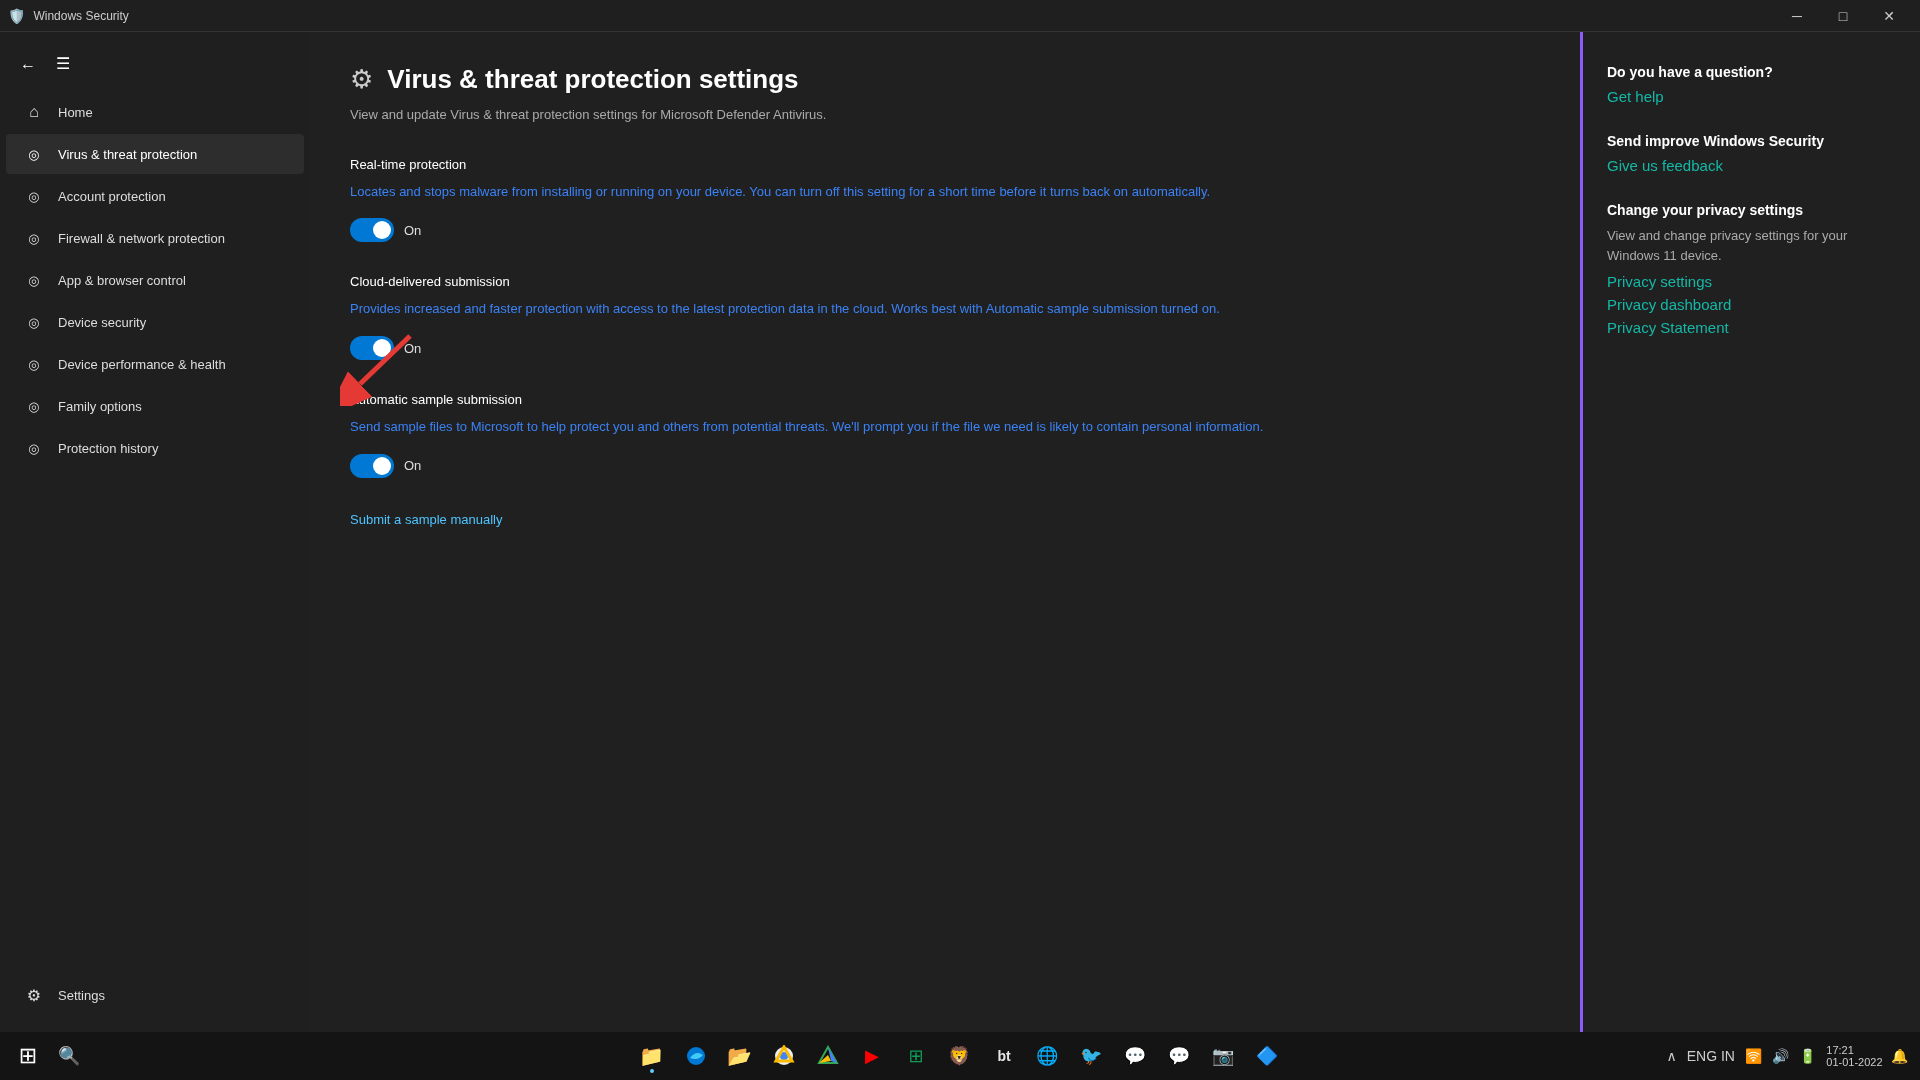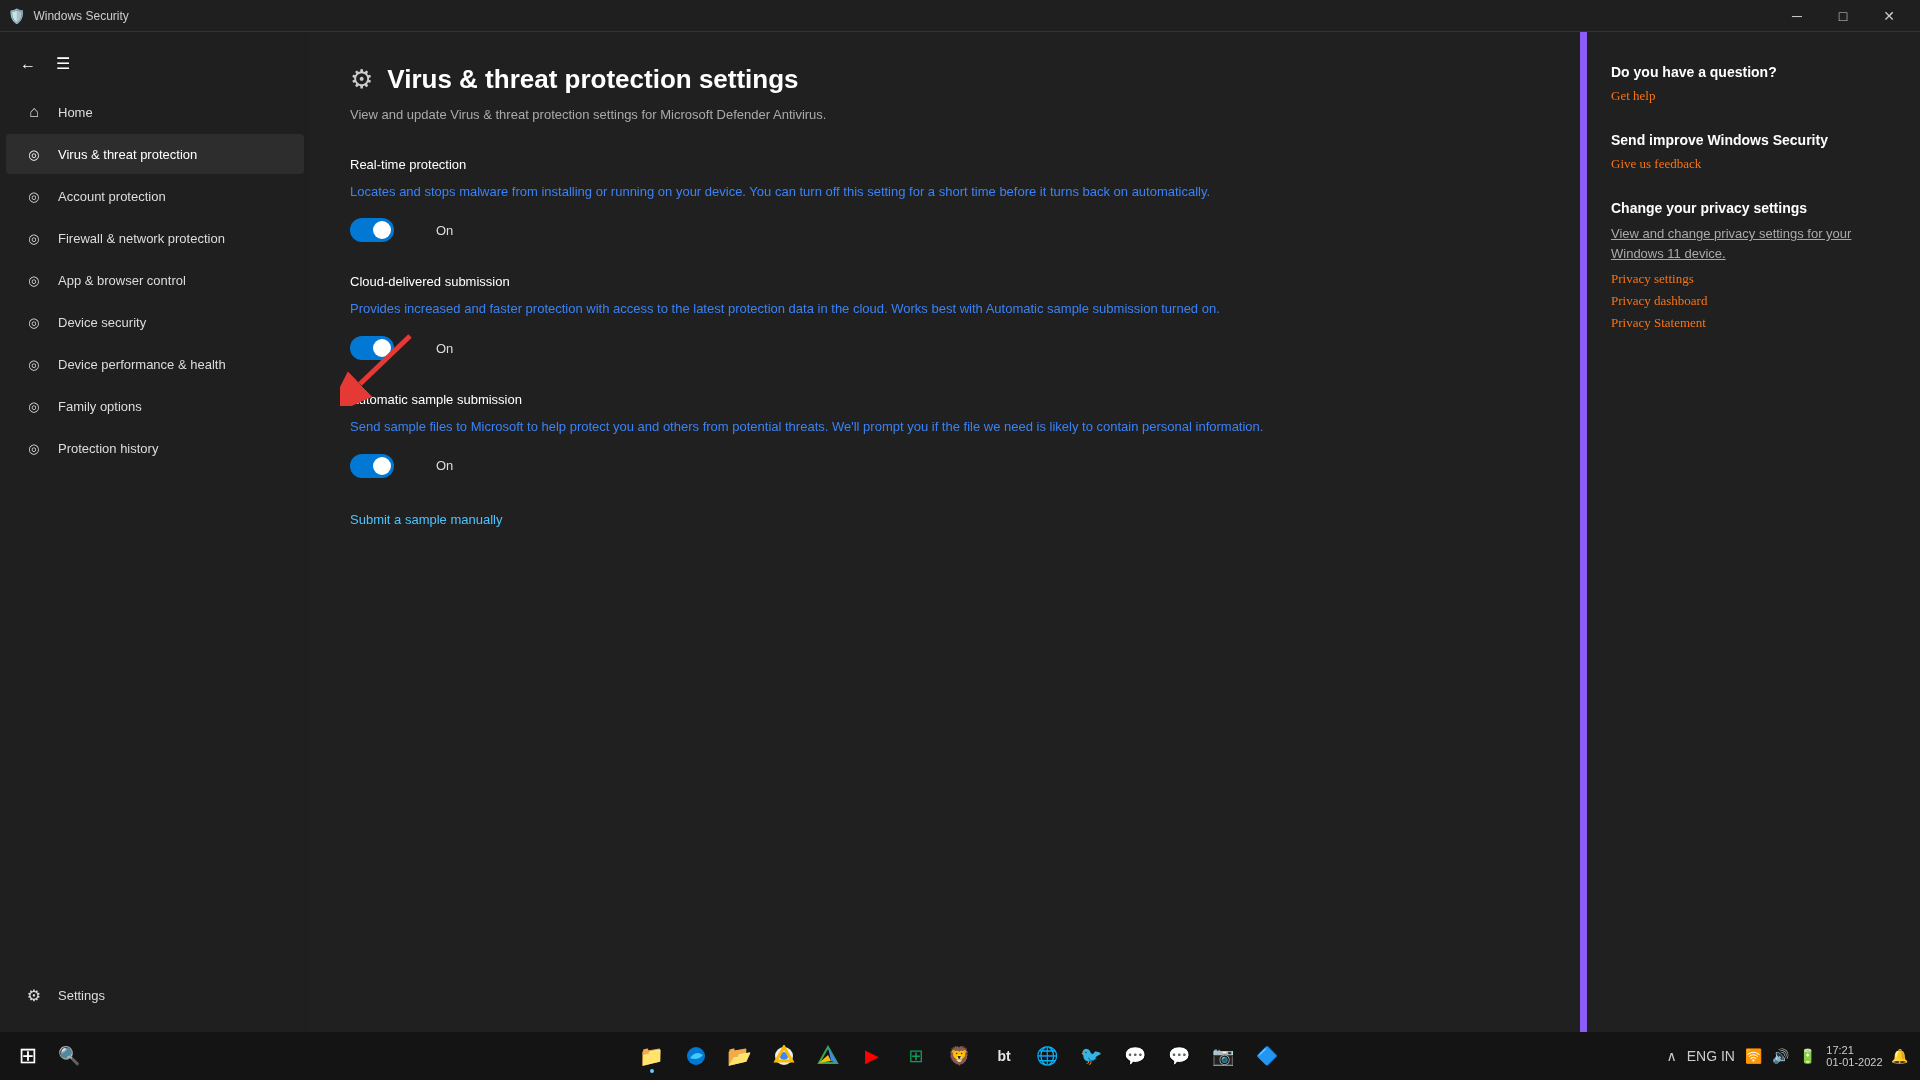--- a/index.html
+++ b/index.html
@@ -190,63 +190,60 @@
       height: 18px;
       background: #fff;
       border-radius: 50%;
       top: 3px;
       right: 3px;
       transition: right 0.2s;
     }
     .toggle-label {
       font-size: 13px;
       color: #ddd;
-      margin-left: 32px;
     }
 
     .link-blue {
       color: #4dc4ff;
       cursor: pointer;
       font-size: 13px;
       text-decoration: none;
     }
 
     
     .right-panel {
       width: 340px;
       background: #202020;
       padding: 32px 24px;
       flex-shrink: 0;
-      border-left: 7px solid #8b5cf6;
+      border-left: 3px solid #8b5cf6;
       overflow-y: auto;
     }
     .right-section-title {
       font-size: 14px;
       font-weight: 600;
       color: #fff;
       margin-bottom: 8px;
     }
     .right-link {
       display: block;
-      color: #f97316;
-      font-size: 13px;
+      color: #14b8a6;
+      font-size: 15px;
       cursor: pointer;
       margin-bottom: 6px;
       text-decoration: none;
-      font-family: Liberation Serif, serif;
     }
     .right-section {
       margin-bottom: 28px;
     }
     .right-section-desc {
       font-size: 13px;
       color: #aaa;
       line-height: 1.5;
       margin-bottom: 8px;
-      text-decoration: underline;
     }
 
     
     .taskbar {
       height: 48px;
       background: rgba(20,20,20,0.95);
       display: flex;
       align-items: center;
       justify-content: space-between;
       padding: 0 8px;

